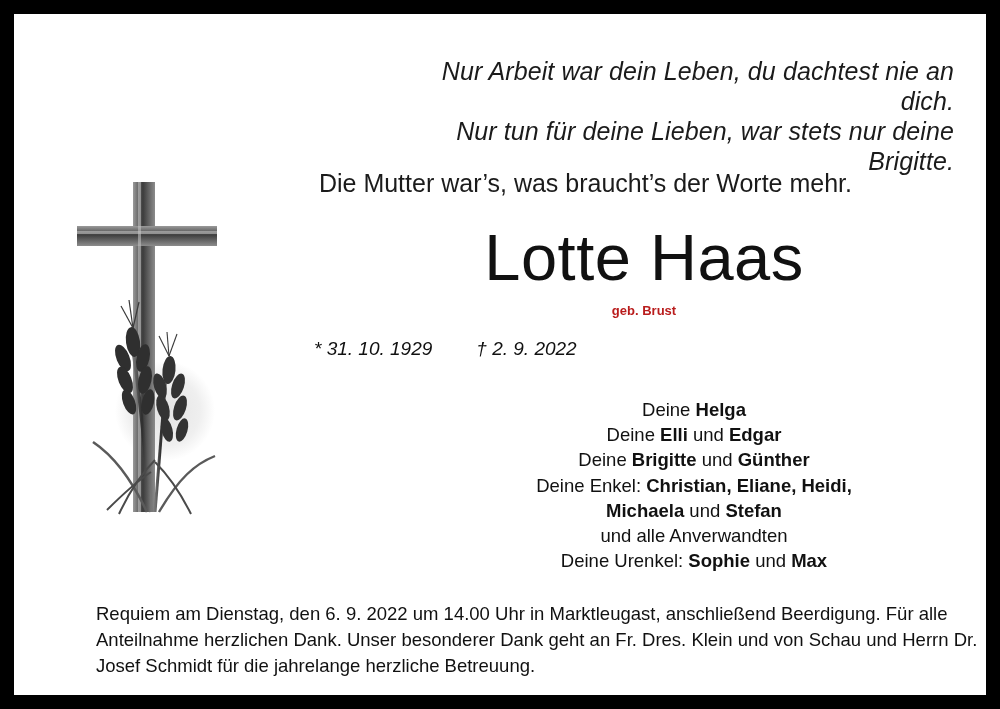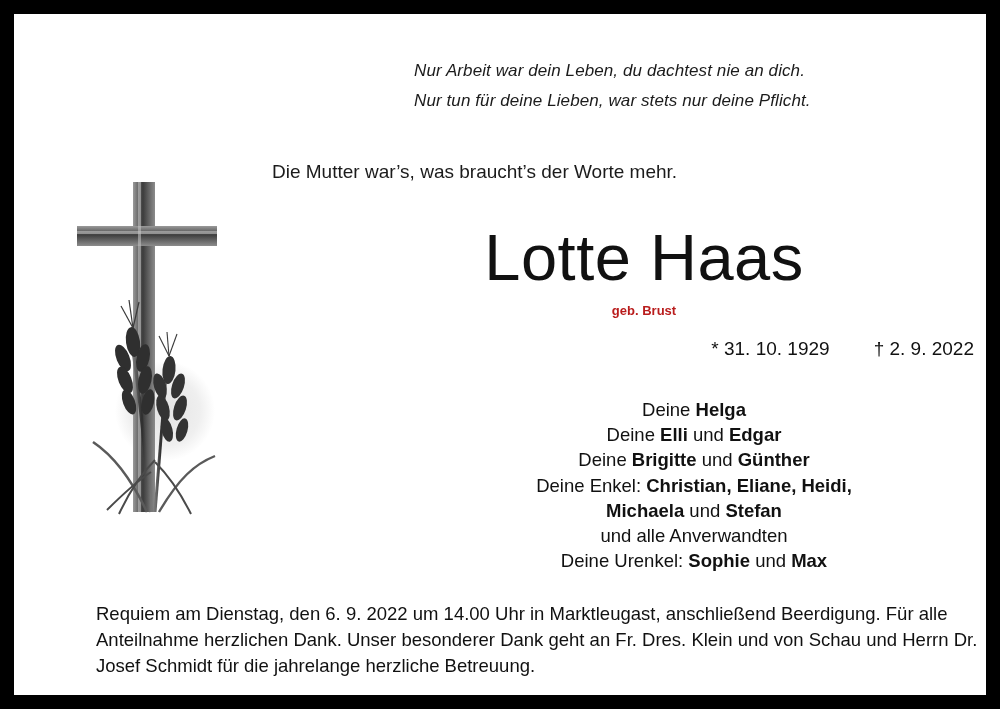--- a/index.html
+++ b/index.html
@@ -22,36 +22,36 @@
     background: #ffffff;
     box-sizing: border-box;
   }
 
   
   .verse {
     position: absolute;
     left: 400px;
     top: 42px;
     width: 540px;
-    text-align: left;
+    text-align: right;
     font-style: italic;
-    font-size: 17px;
+    font-size: 25px;
     line-height: 30px;
     color: #1b1b1b;
     letter-spacing: .1px;
   }
 
   
   .subline {
     position: absolute;
     left: 258px;
-    top: 147px;
+    top: 155px;
     width: 580px;
-    text-align: left;
-    font-size: 19px;
+    text-align: right;
+    font-size: 25px;
     color: #1b1b1b;
   }
 
   
   .name {
     position: absolute;
     left: 300px;
     top: 215px;
     width: 660px;
     text-align: center;
@@ -69,23 +69,24 @@
     text-align: center;
     font-size: 13px;
     font-weight: bold;
     color: #b91c1c;
   }
   .dates {
     position: absolute;
     left: 300px;
     top: 324px;
     width: 660px;
-    text-align: right;
+    text-align: left;
     font-size: 19px;
     color: #111111;
+    font-style: italic;
   }
   .dates .gap { display: inline-block; width: 44px; }
 
   
   .family {
     position: absolute;
     left: 400px;
     top: 383px;
     width: 560px;
     text-align: center;
@@ -195,21 +196,21 @@
       <g stroke="#4a4a4a" stroke-width="2" fill="none">
         <path d="M60 340 C74 310 86 296 96 286"></path>
         <path d="M132 340 C118 312 106 298 96 288"></path>
         <path d="M48 336 C66 318 80 306 92 298"></path>
       </g>
     </svg>
   </div>
 
   <div class="verse">
     <div>Nur Arbeit war dein Leben, du dachtest nie an dich.</div>
-    <div>Nur tun für deine Lieben, war stets nur deine Pflicht.</div>
+    <div>Nur tun für deine Lieben, war stets nur deine Brigitte.</div>
   </div>
 
   <div class="subline">Die Mutter war’s, was braucht’s der Worte mehr.</div>
 
   <div class="name">Lotte Haas</div>
   <div class="maiden">geb. Brust</div>
   <div class="dates">
     <span>* 31. 10. 1929</span><span class="gap"></span><span>† 2. 9. 2022</span>
   </div>
 

